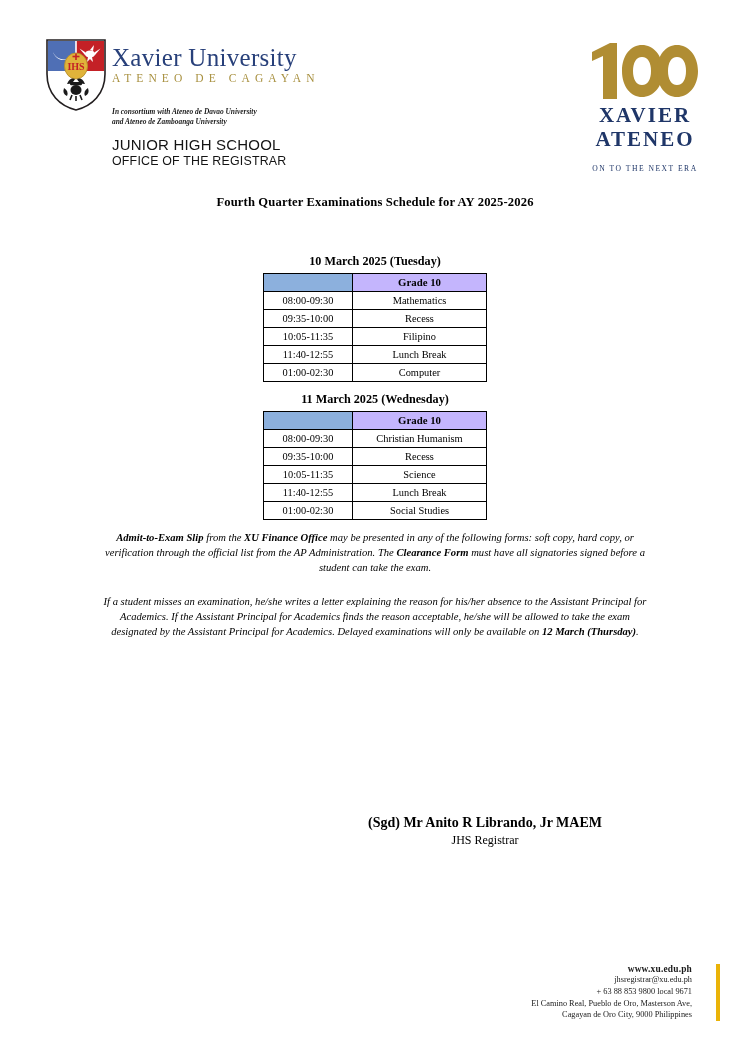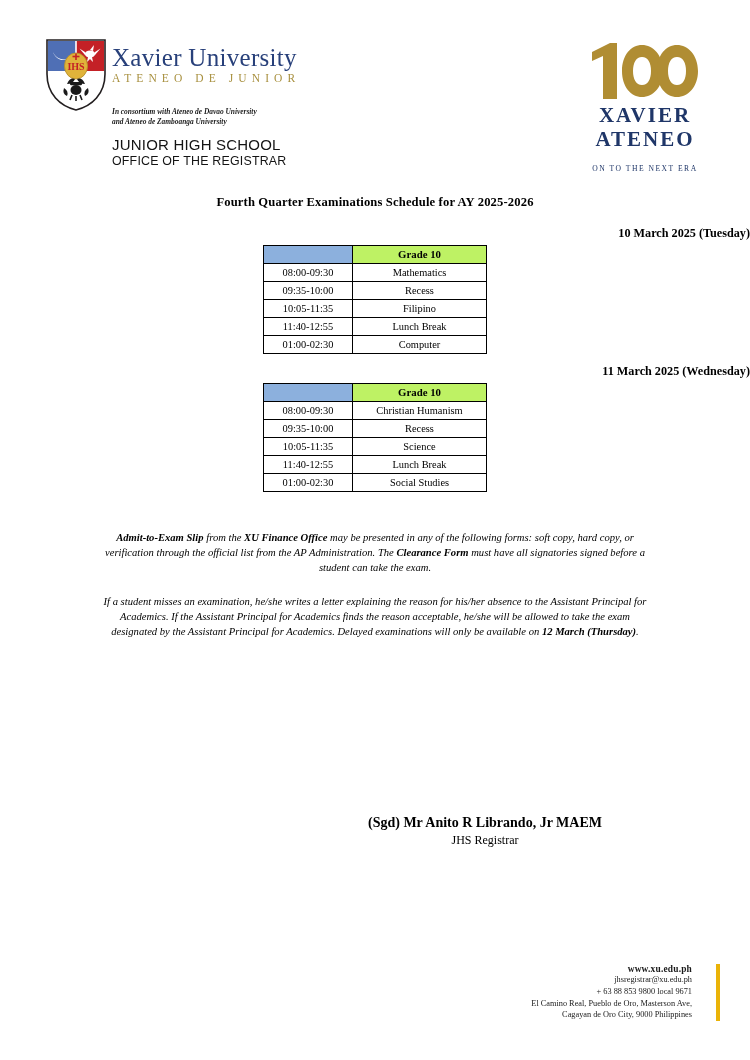--- a/index.html
+++ b/index.html
@@ -118,25 +118,26 @@
     font-size: 12.6px;
     letter-spacing: 0.15px;
   }
 
   
   .sched-block { position: absolute; left: 0; width: 750px; }
   .sched-block.first  { top: 226px; }
   .sched-block.second { top: 364px; }
 
   .sched-date {
-    text-align: right;
+    text-align: center;
     font-family: "Liberation Serif", serif;
     font-weight: bold;
     font-size: 12.2px;
     margin-bottom: 4px;
+    margin-top: 28px;
   }
   table.sched {
     border-collapse: collapse;
     margin: 0 auto;
     width: 223px;
     table-layout: fixed;
     border: 1px solid #000;
   }
   table.sched td, table.sched th {
     border: 1px solid #000;
@@ -145,21 +146,21 @@
     height: 17px;
     line-height: 17px;
     padding: 0;
     text-align: center;
     vertical-align: middle;
     font-weight: normal;
   }
   table.sched col.c-time { width: 89px; }
   table.sched col.c-sub  { width: 134px; }
   table.sched thead th {
-    background: #bef264;
+    background: #c4b5fd;
     font-weight: bold;
     font-size: 10.8px;
   }
   table.sched thead th.blank { background: #8cb0dd; }
 
   
   .para {
     position: absolute;
     left: 100px;
     width: 550px;
@@ -236,21 +237,21 @@
         <rect x="25" y="44" width="12" height="3.2" rx="1.2"></rect>
         <path d="M19 50 q-2 6 3 8 q2 -5 -3 -8 z"></path>
         <path d="M43 50 q2 6 -3 8 q-2 -5 3 -8 z"></path>
         <path d="M27 57 l-2 5 M31 58 l0 5 M35 57 l2 5" stroke="#1a1a1a" stroke-width="1.6"></path>
       </g>
     </svg>
   </div>
 
   <div class="brand-block">
     <div class="brand-name">Xavier University</div>
-    <div class="brand-sub">ATENEO DE JUNIOR</div>
+    <div class="brand-sub">ATENEO DE CAGAYAN</div>
     <div class="brand-consortium">
       <div>In consortium with Ateneo de Davao University</div>
       <div>and Ateneo de Zamboanga University</div>
     </div>
     <div class="brand-unit">JUNIOR HIGH SCHOOL</div>
     <div class="brand-office">OFFICE OF THE REGISTRAR</div>
   </div>
 
   <div class="centennial">
     <svg class="cent-mark" width="118" height="62" viewBox="0 0 118 62" xmlns="http://www.w3.org/2000/svg">

